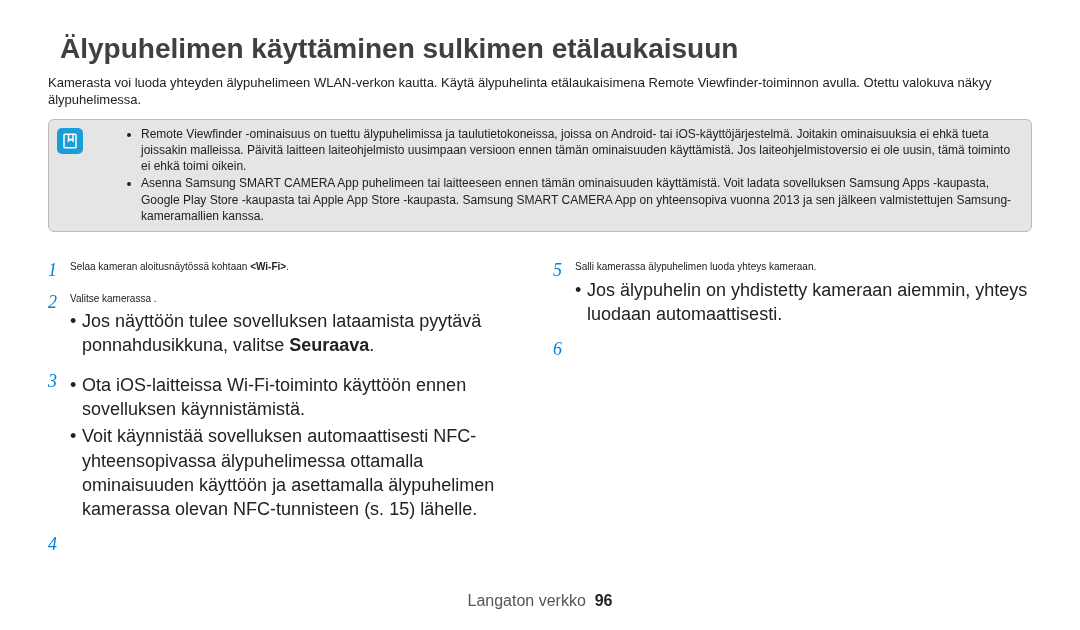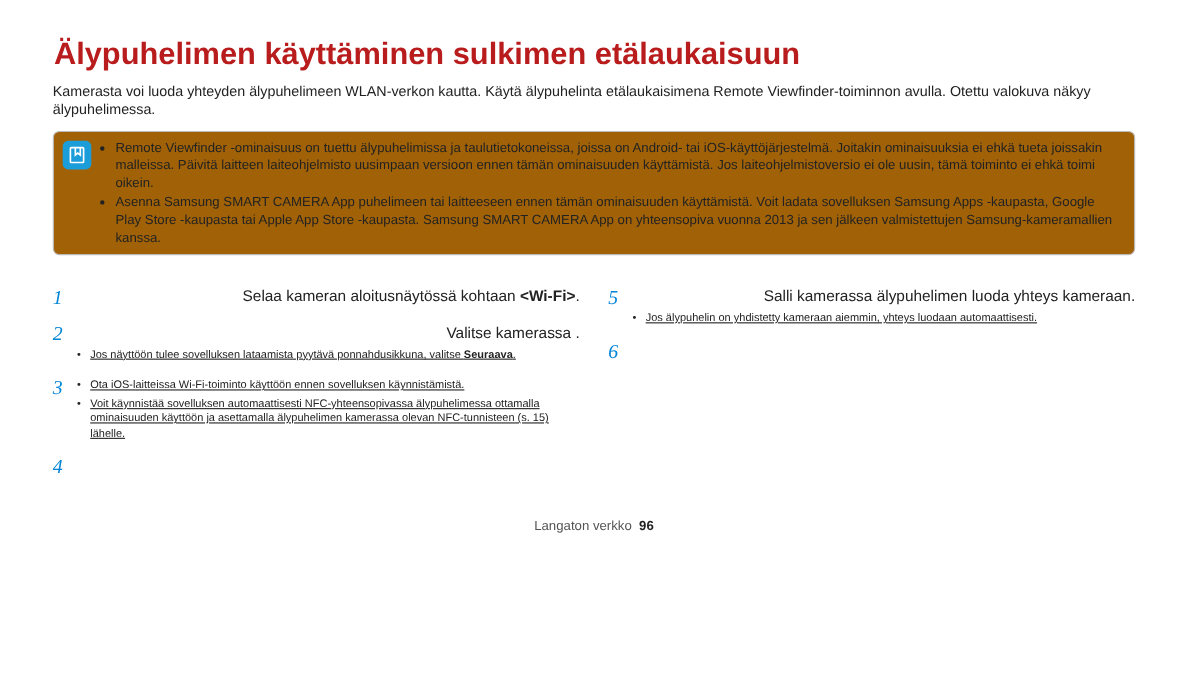--- a/index.html
+++ b/index.html
@@ -7,35 +7,36 @@
     padding: 30px 48px 10px 48px;
     font-family: "Segoe UI", Arial, sans-serif;
     color: #222;
     width: 1080px;
     height: 630px;
     box-sizing: border-box;
     font-size: 13px;
     line-height: 1.35;
   }
   h1 {
-    color: #b91c1c;
+    color: #404040;
     font-weight: 700;
     font-size: 28px;
-    margin: 0 0 6px 1px;
+    margin: 0 0 6px 12px;
   }
   .intro {
     margin: 0 0 10px 0;
   }
   .note-box {
     border: 1px solid #bbb;
     border-radius: 6px;
     display: flex;
     padding: 6px 10px 6px 8px;
     margin-bottom: 18px;
-    background: #a16207;
+    background: #e5e5e5;
+    gap: 36px;
   }
   .note-icon {
     width: 26px;
     height: 26px;
     border-radius: 5px;
     background: #1b9dd9;
     display: flex;
     align-items: center;
     justify-content: center;
     margin-right: 8px;
@@ -63,49 +64,47 @@
     color: #0084d6;
     font-style: italic;
     font-family: Georgia, "Times New Roman", serif;
     font-size: 18px;
     width: 22px;
     flex-shrink: 0;
     line-height: 1.2;
   }
   .step-body { flex: 1; }
   .step-title {
-    font-size: 14px;
+    font-size: 10px;
     line-height: 1.35;
     margin-bottom: 4px;
-    text-align: right;
   }
   .step-title b { font-weight: 700; }
   .wifi b { font-weight: 700; }
   .bullets {
     list-style: none;
     padding: 0;
     margin: 2px 0 0 0;
-    font-size: 10px;
-    text-decoration: underline;
+    font-size: 18px;
   }
   .bullets li {
     padding-left: 12px;
     position: relative;
     margin-bottom: 3px;
   }
   .bullets li::before {
     content: "•";
     position: absolute;
     left: 0;
     top: 0;
   }
   .bold { font-weight: 700; }
   .footer {
     text-align: center;
-    font-size: 12px;
+    font-size: 16px;
     color: #555;
     margin-top: 34px;
   }
   .footer b { color: #222; }
 </style>
 </head>
 <body>
 
 <h1>Älypuhelimen käyttäminen sulkimen etälaukaisuun</h1>
 <p class="intro">Kamerasta voi luoda yhteyden älypuhelimeen WLAN-verkon kautta. Käytä älypuhelinta etälaukaisimena Remote Viewfinder-toiminnon avulla. Otettu valokuva näkyy älypuhelimessa.</p>

